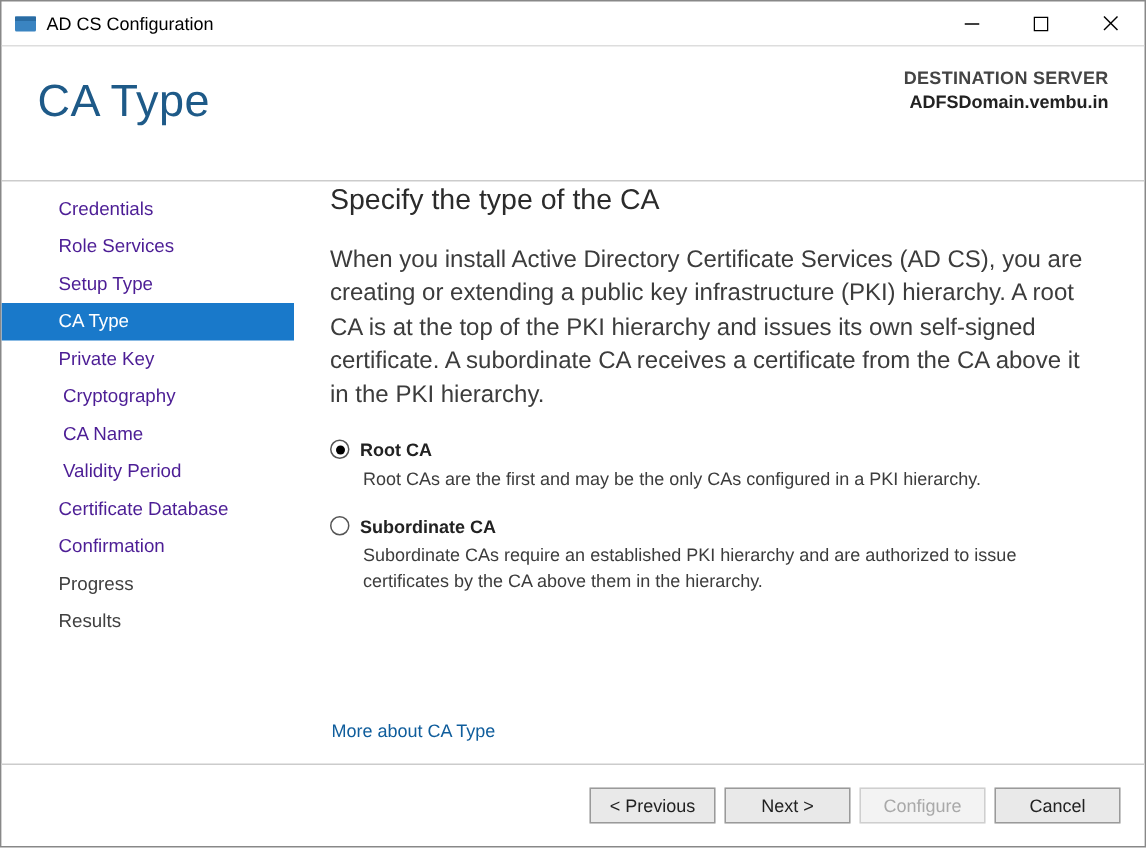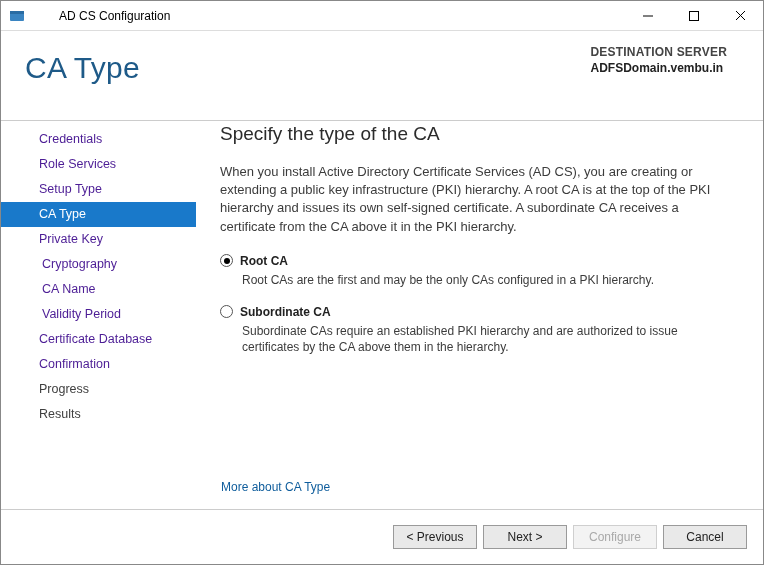--- a/index.html
+++ b/index.html
@@ -14,21 +14,20 @@
     border: 1px solid #888;
     position: relative;
   }
   
   .title-bar {
     height: 30px;
     display: flex;
     align-items: center;
     padding: 0 0 0 8px;
     border-bottom: 1px solid #ddd;
-    gap: 28px;
   }
   .title-bar .app-icon {
     width: 16px; height: 16px;
     margin-right: 6px;
     display: inline-flex; align-items: center; justify-content: center;
   }
   .title-bar .title-text {
     font-size: 12px;
     color: #000;
     flex: 1;
@@ -48,22 +47,22 @@
     height: 90px;
   }
   .page-title {
     font-size: 30px;
     font-weight: 300;
     color: #1e5a88;
     letter-spacing: 0.3px;
   }
   .dest-block {
     position: absolute;
-    top: 14px; right: 36px;
-    text-align: left;
+    top: 14px; right: 24px;
+    text-align: right;
     margin-left: 48px;
   }
   .dest-label { font-size: 12px; font-weight: 700; color: #444; letter-spacing: 0.2px;}
   .dest-server { font-size: 12px; font-weight: 700; color: #222; margin-top: 2px;}
   
   .body {
     display: flex;
     height: 385px;
   }
   .sidebar {
@@ -91,21 +90,21 @@
     flex: 1;
     padding: 2px 28px 0 24px;
   }
   .content-heading {
     font-size: 19px;
     font-weight: 300;
     color: #2b2b2b;
     margin-bottom: 18px;
   }
   .description {
-    font-size: 13px;
+    font-size: 16px;
     color: #3c3c3c;
     line-height: 1.4;
     margin-bottom: 18px;
   }
   .option-row {
     display: flex;
     align-items: center;
     gap: 7px;
     margin-bottom: 4px;
   }

